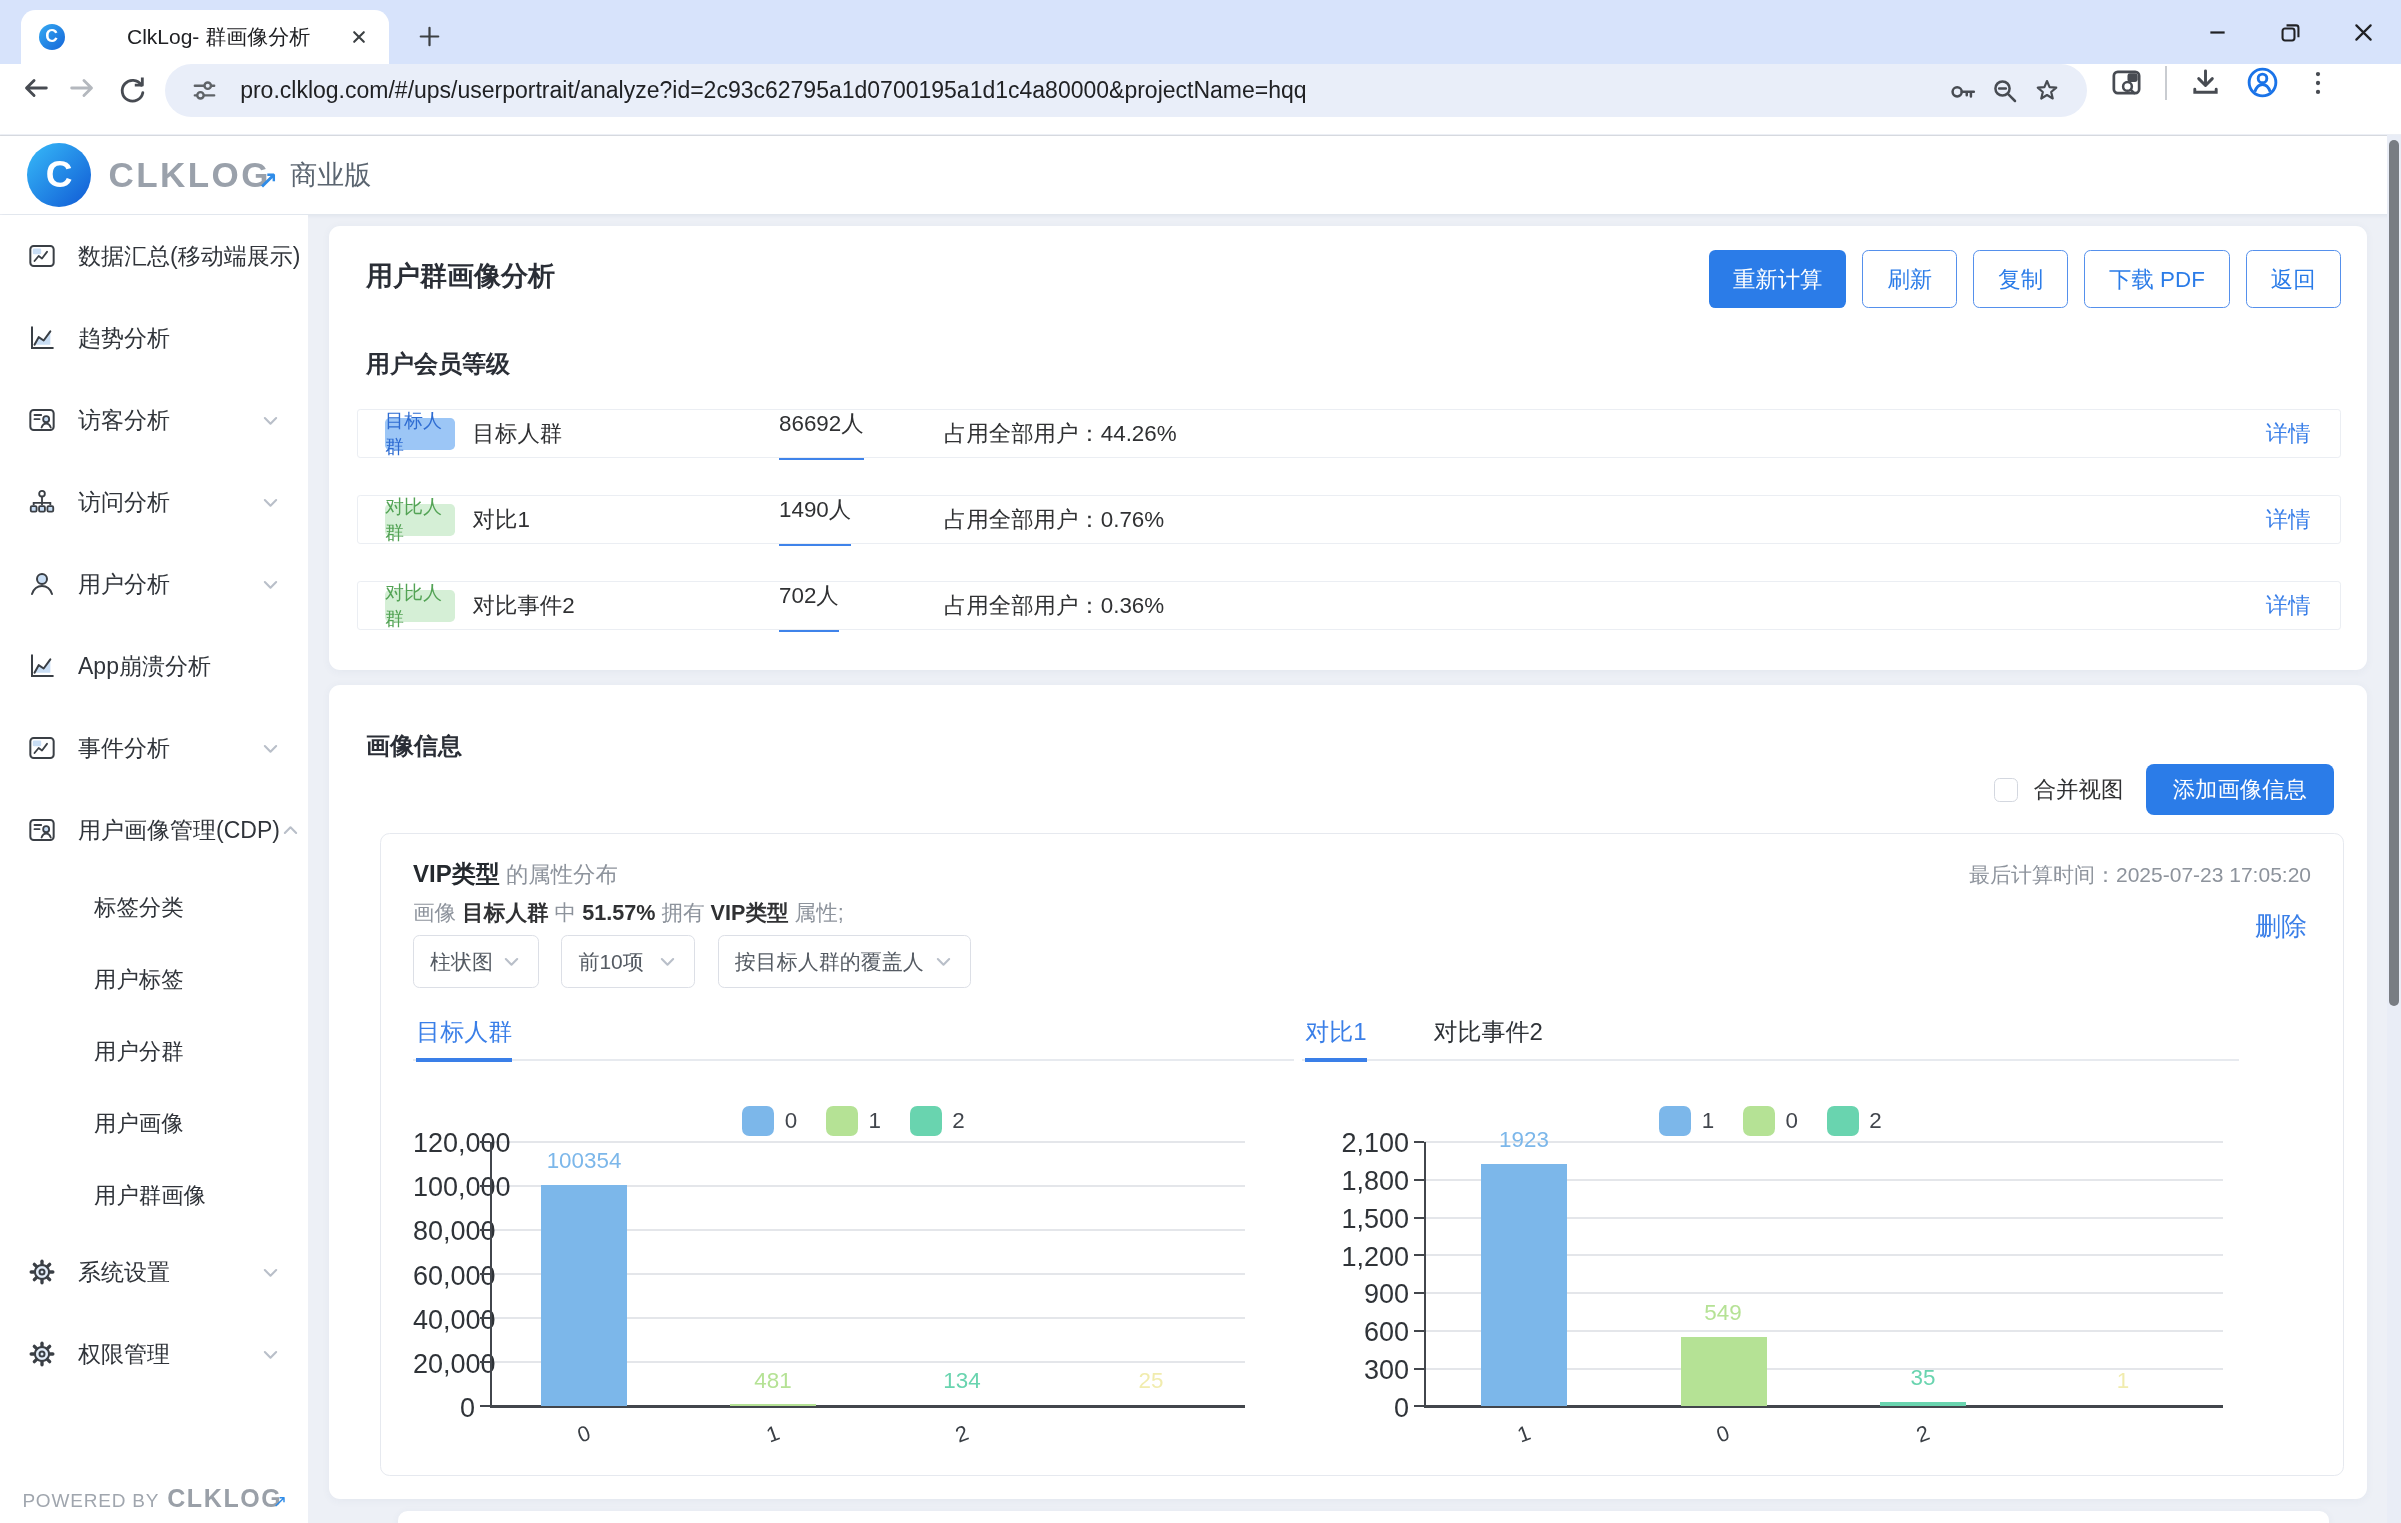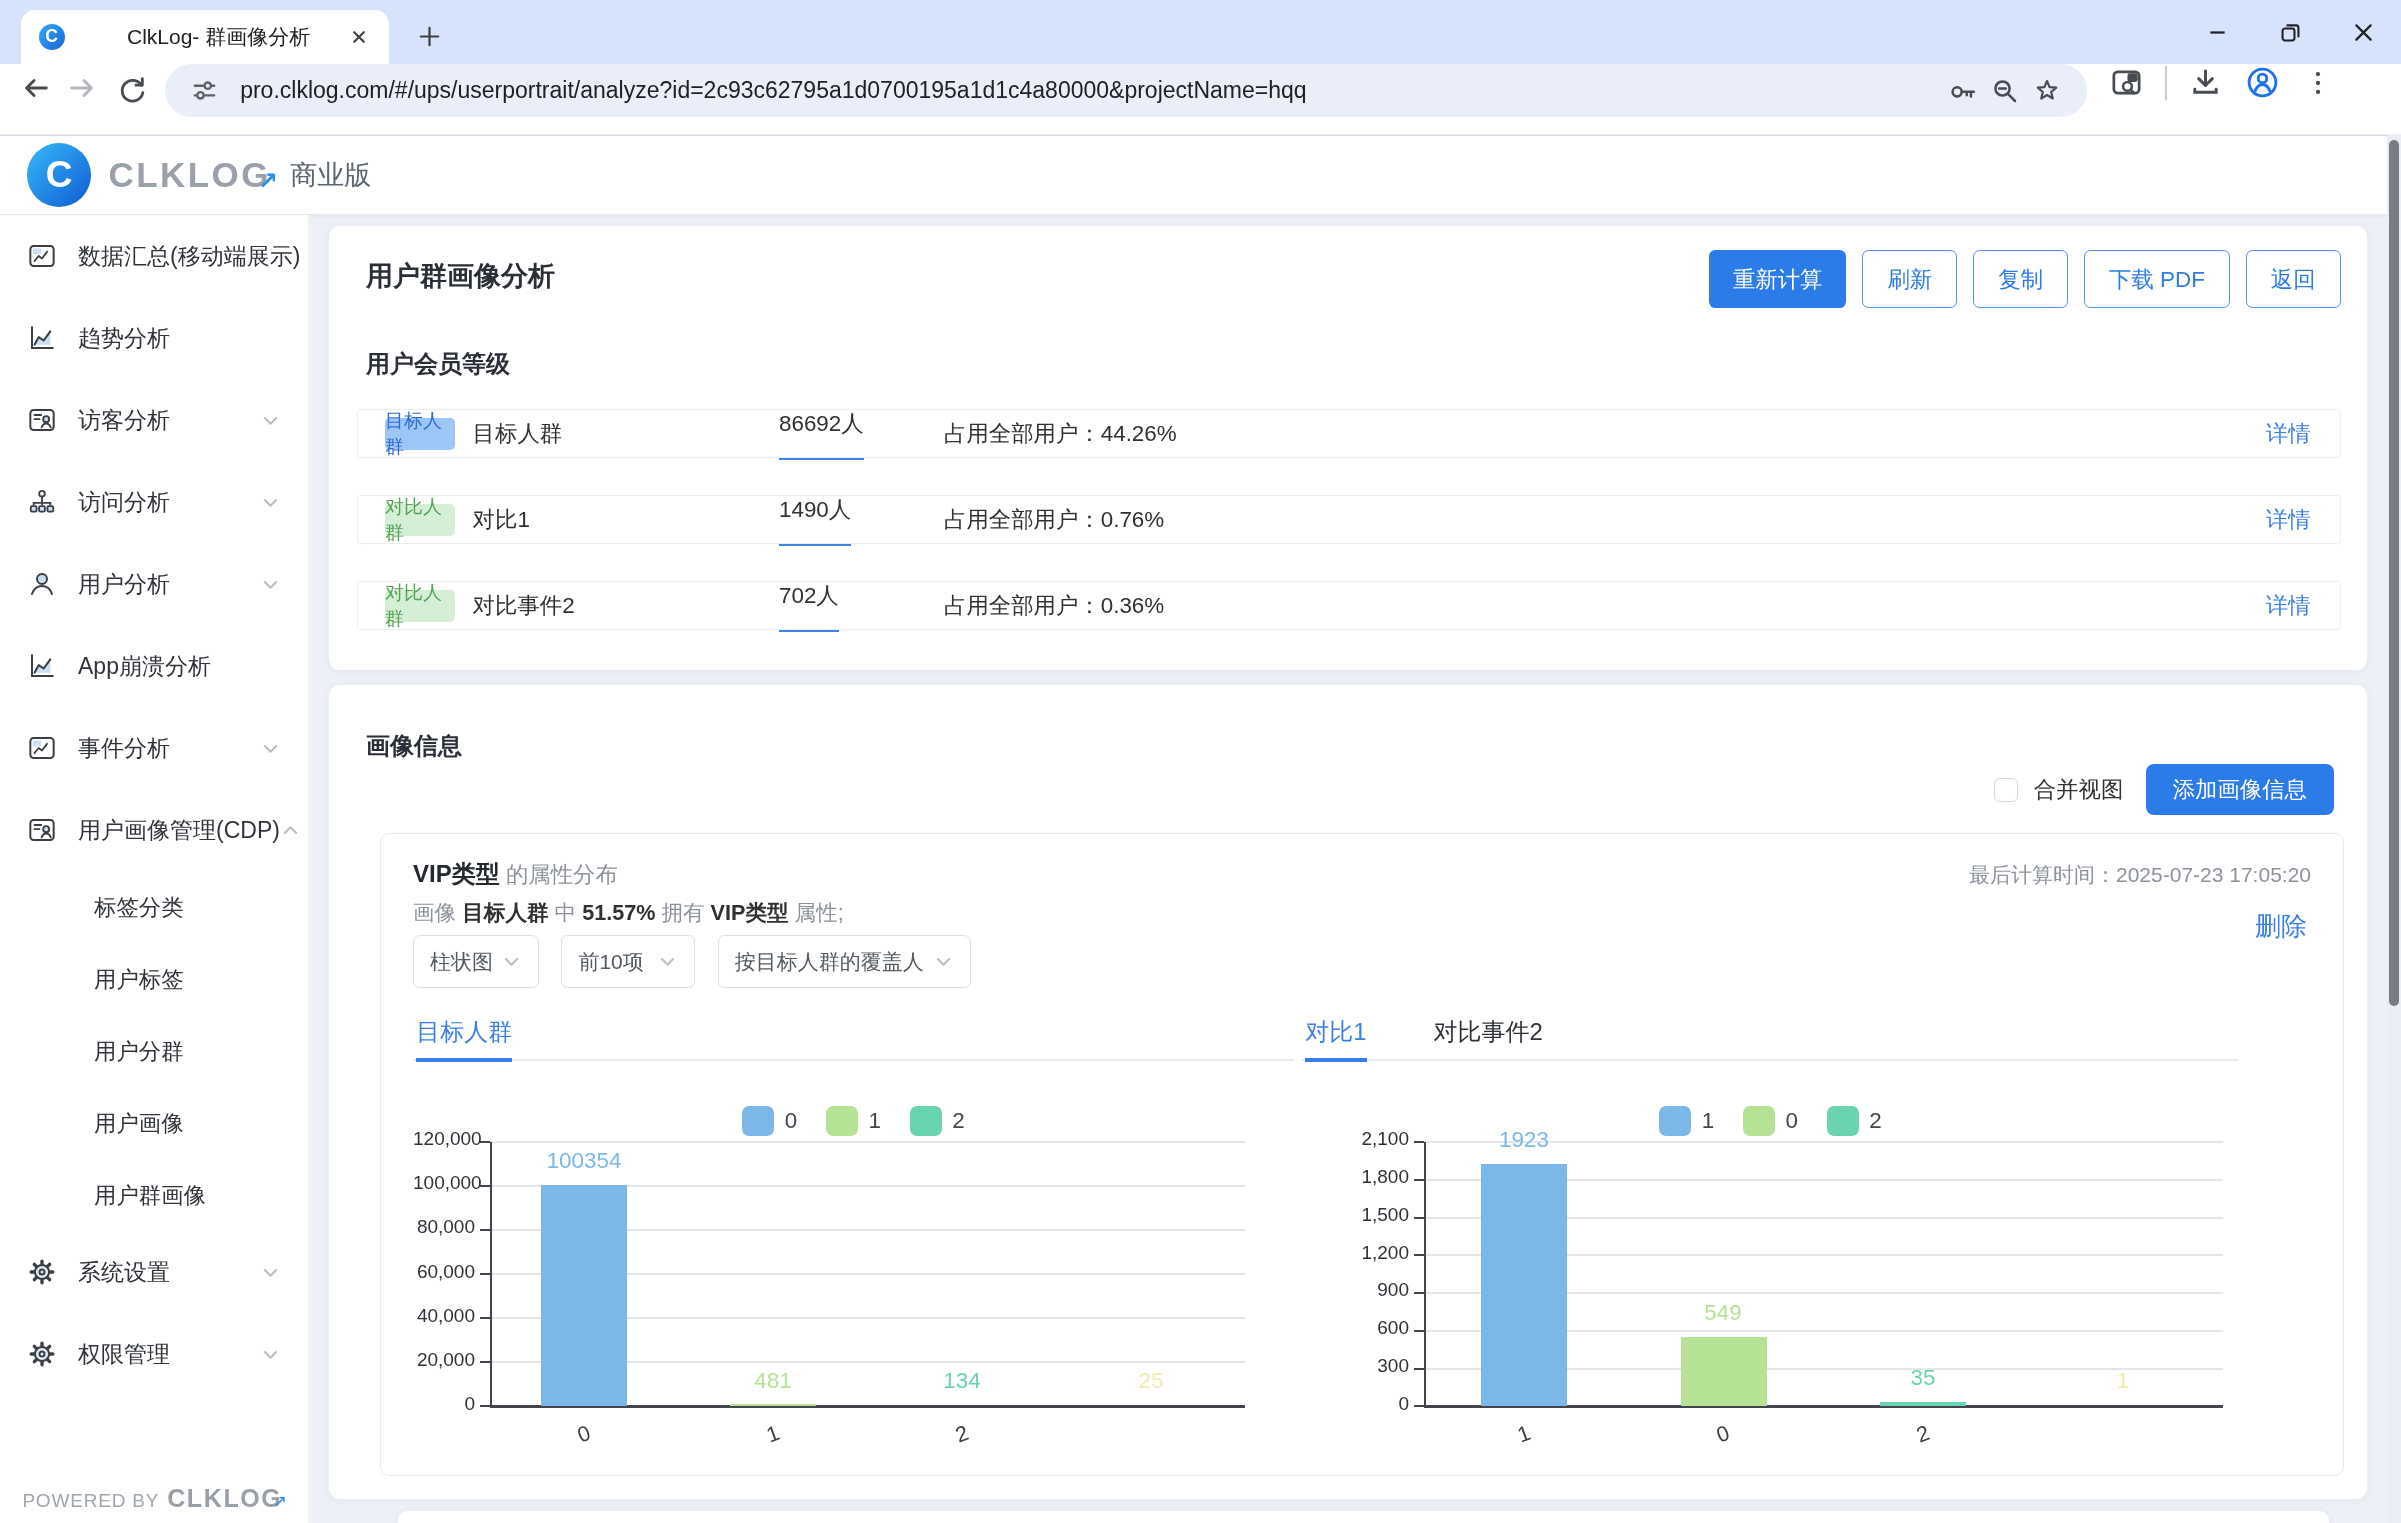--- a/index.html
+++ b/index.html
@@ -98,21 +98,21 @@
   .tab-ch { font-size:24px; color:#2f3338; cursor:pointer; white-space:nowrap; }
   .tab-ch.active { color:#3a7fe8; }
   .tabline { position:relative; height:2.4px; background:#e7eaef; margin-top:9.6px; }
   .tabline .seg { position:absolute; top:-0.8px; height:4px; background:#3a7fe8; }
   .legend { display:flex; justify-content:center; align-items:center; gap:29px; margin-top:45px; }
   .lg-item { display:flex; align-items:center; gap:10.4px; cursor:pointer; }
   .lg-sw { width:32px; height:30px; border-radius:7.2px; }
   .lg-lb { font-size:22.4px; color:#42464d; }
   .plot { position:absolute; left:0; top:128px; right:0; height:320px; }
   .gridline { position:absolute; height:1.6px; background:#e4e6ea; }
-  .ytick-lb { position:absolute; font-size:19px; color:#2f3338; text-align:right; }
+  .ytick-lb { position:absolute; font-size:27px; color:#2f3338; text-align:right; }
   .ytick-mk { position:absolute; width:9.6px; height:1.6px; background:#42464c; }
   .yaxis { position:absolute; width:2.4px; background:#42464c; top:0; }
   .baseline { position:absolute; height:3.2px; background:#42464c; }
   .bar { position:absolute; bottom:0; }
   .bar-val { position:absolute; font-size:22.4px; text-align:center; width:128px; }
   .xtick { position:absolute; font-size:21.6px; color:#3a3f45; width:48px; text-align:center; transform:rotate(-20deg); }
 
   .vscroll { position:absolute; right:0; top:135px; width:13.6px; height:1389px; background:#e9edf6; z-index:50; }
   .vscroll .thumb { position:absolute; left:1.6px; top:4.8px; width:10.4px; height:866px; background:#797d83; border-radius:5.6px; cursor:pointer; }
 </style>

